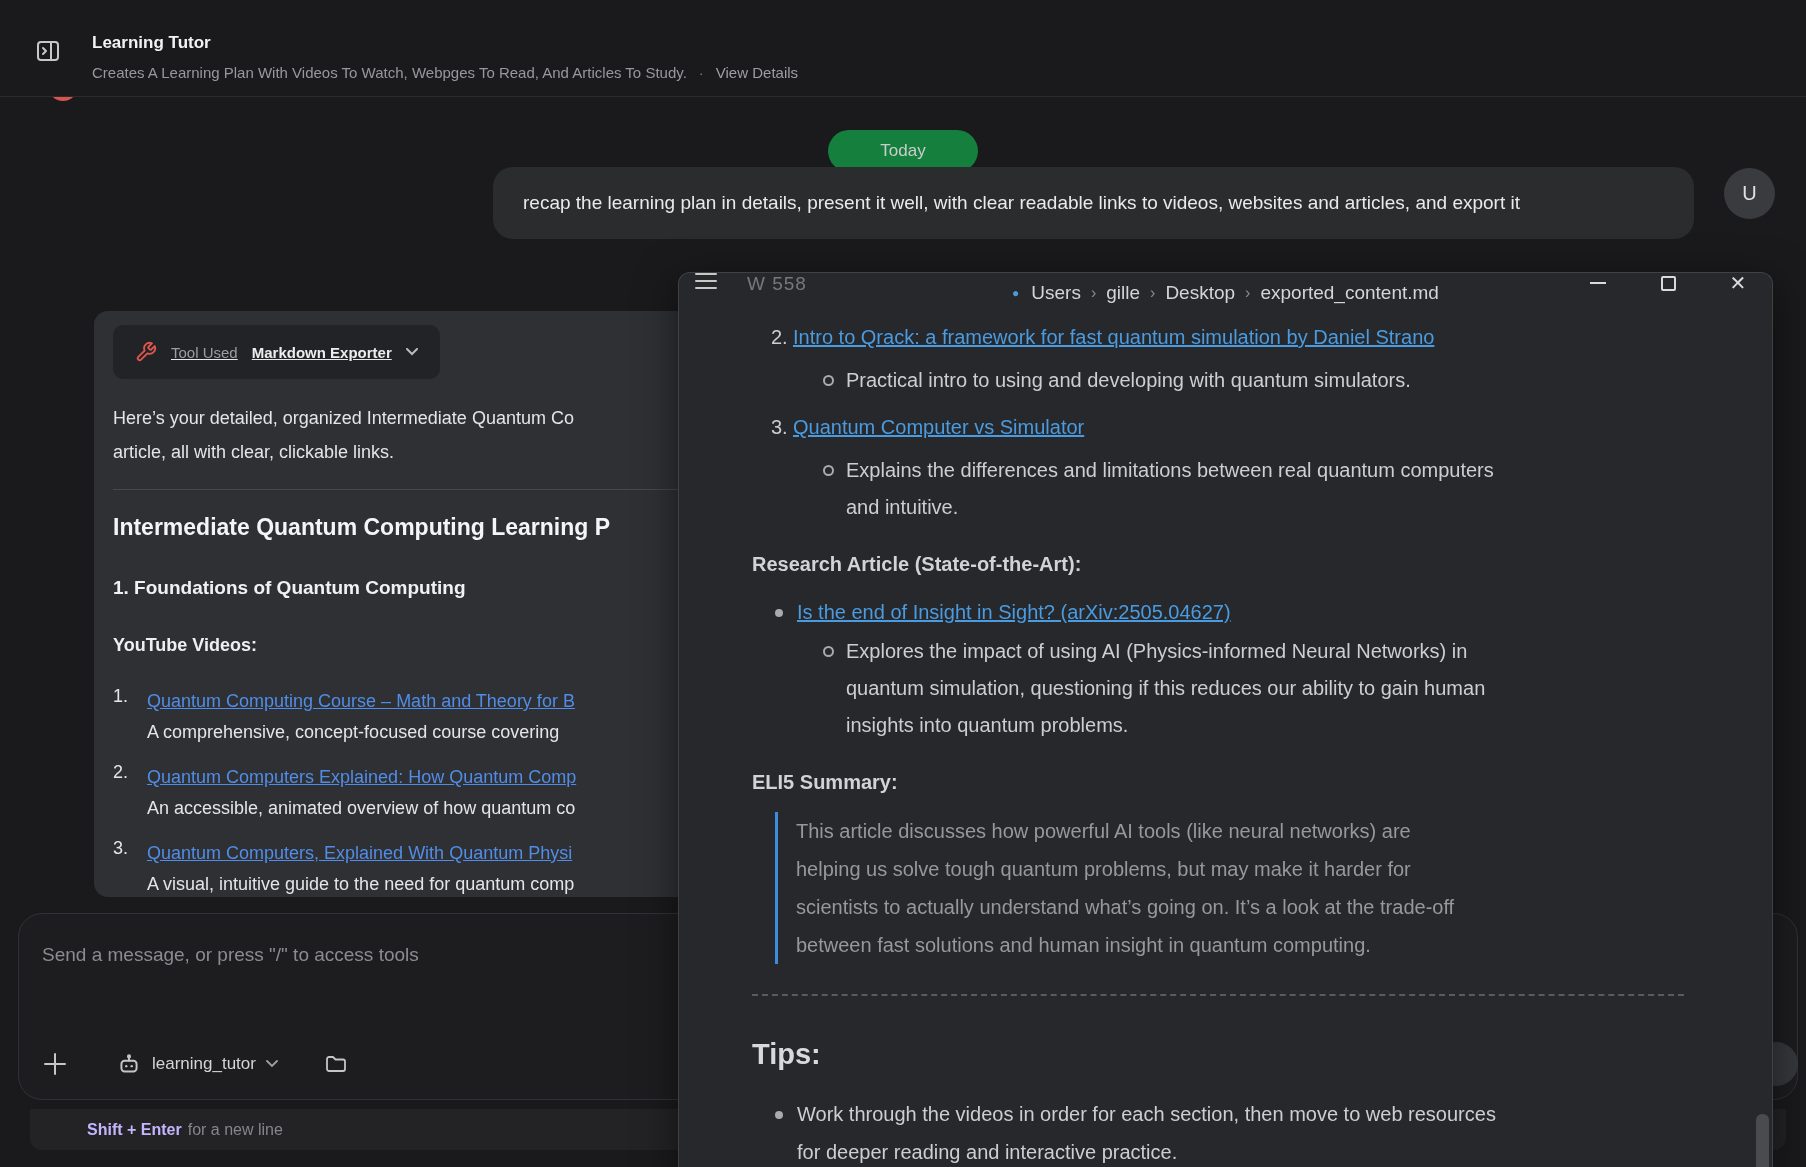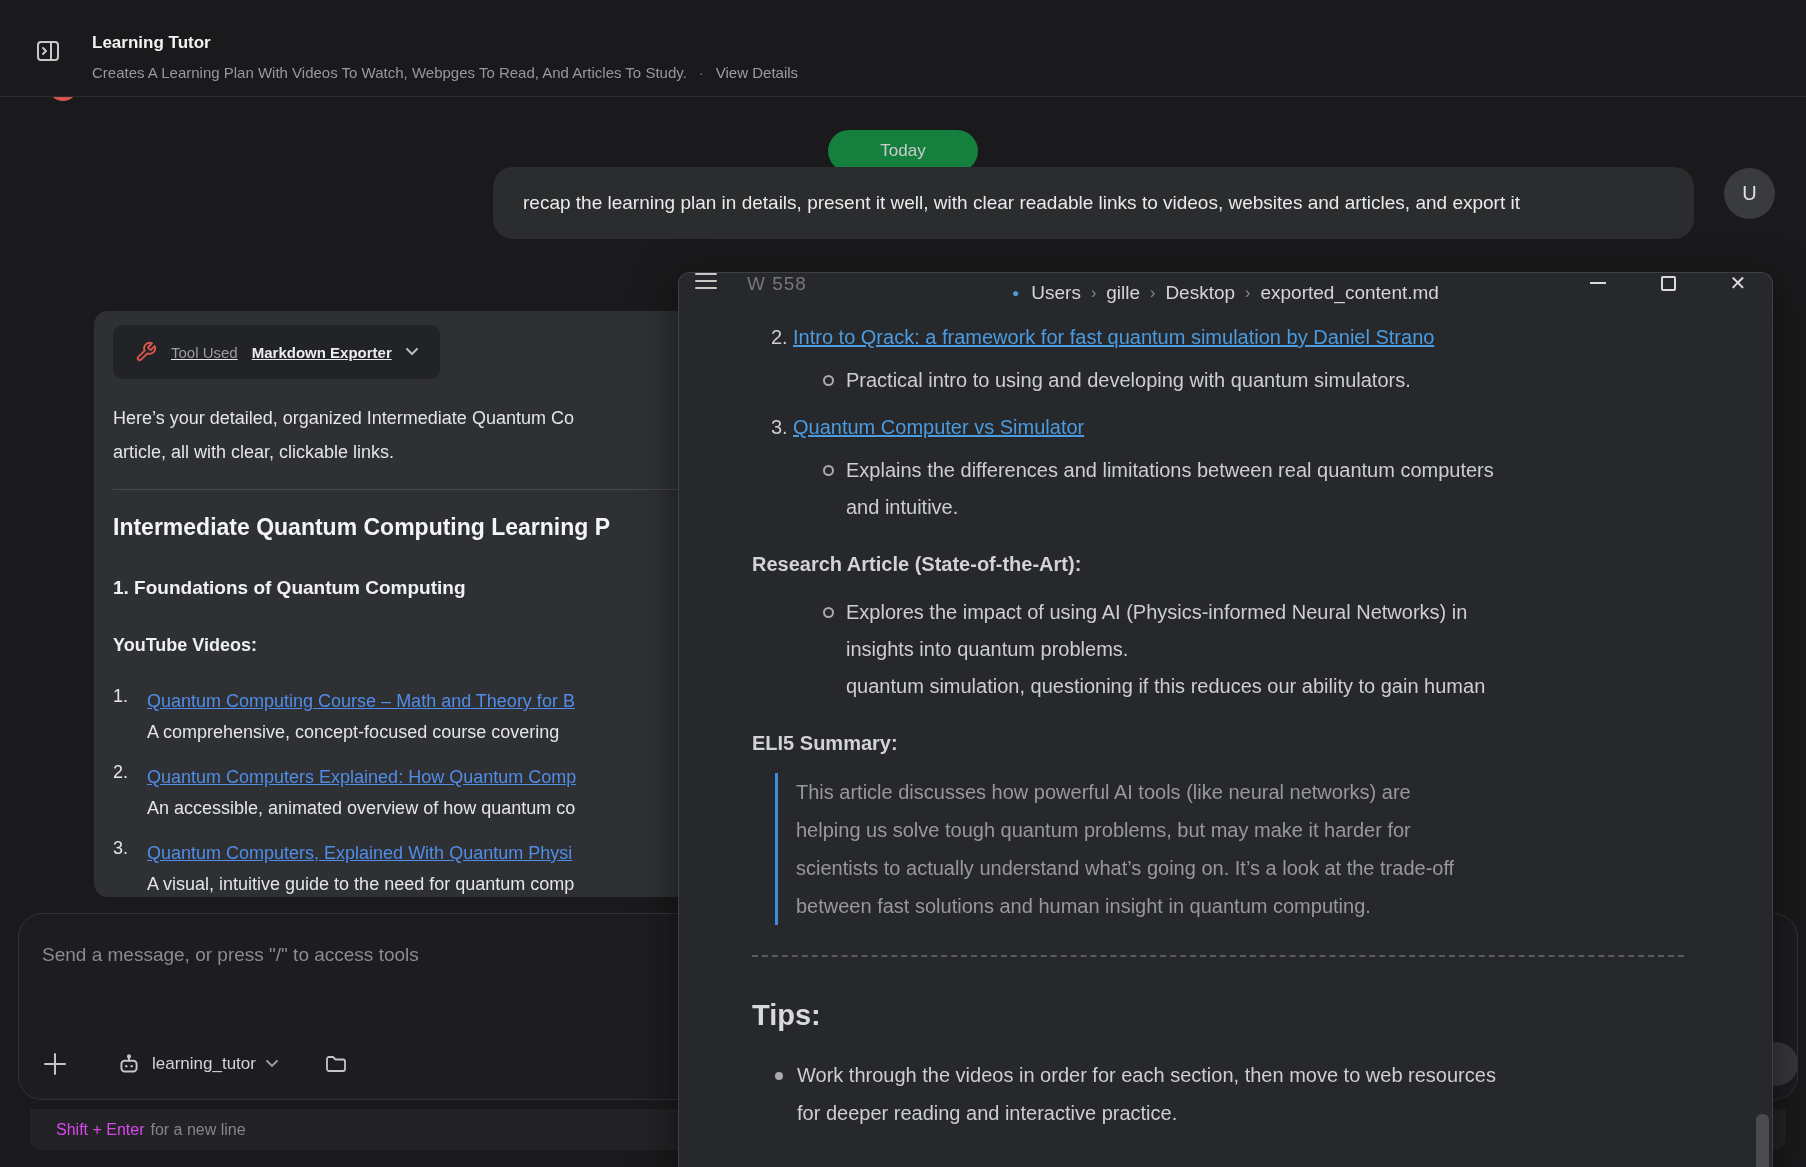--- a/index.html
+++ b/index.html
@@ -71,21 +71,21 @@
   .comp-row { position:absolute; left:42px; top:1046px; height:36px; display:flex; align-items:center; }
   .plus-btn { width:26px; height:26px; cursor:pointer; }
   .agent-select { display:flex; align-items:center; gap:10px; margin-left:48px; cursor:pointer; }
   .agent-name { font-size:17px; color:#d3d4d6; }
   .folder-btn { margin-left:46px; width:24px; height:24px; cursor:pointer; }
   .send-btn { position:absolute; left:1754px; top:1042px; width:44px; height:44px; border-radius:50%; background:#37383c; cursor:pointer; }
   .hint-bar {
     position:absolute; left:30px; top:1109px; width:1756px; height:41px; border-radius:0 0 12px 12px;
     background:#232326; display:flex; align-items:center; padding-left:26px; font-size:16px;
   }
-  .hint-bar .b { color:#d946ef; font-weight:normal; }
+  .hint-bar .b { color:#c4b5fd; font-weight:bold;margin-left:31px; }
   .hint-bar .r { color:#85868a; margin-left:6px; }
   
   .win {
     position:absolute; left:678px; top:272px; width:1095px; height:897px;
     background:#27282b; border:1px solid #404145; border-bottom:none;
     border-radius:12px 12px 0 0; z-index:10; overflow:hidden;
     box-shadow:0 10px 40px rgba(0,0,0,.5);
   }
   .win-header { position:relative; height:40px; display:flex; align-items:flex-start; padding:0 24px 0 16px; }
   .hamburger { width:22px; height:16px; display:flex; flex-direction:column; justify-content:space-between; cursor:pointer; }
@@ -269,26 +269,30 @@
     </div>
     <div class="w-sub">
       <span class="ring"></span>
       <span class="lines">
         <div>Explains the differences and limitations between real quantum computers</div>
         <div>and intuitive.</div>
       </span>
     </div>
 
     <div class="w-h">Research Article (State-of-the-Art):</div>
+    <div class="w-bullet">
+      <span class="dotb"></span>
+      <a class="blue-link" style="color:#4a9be0">Is the end of Insight in Sight? (arXiv:2505.04627)</a>
+    </div>
     <div class="w-sub">
       <span class="ring"></span>
       <span class="lines">
         <div>Explores the impact of using AI (Physics-informed Neural Networks) in</div>
+        <div>quantum simulation, questioning if this reduces our ability to gain human</div>
         <div>insights into quantum problems.</div>
-        <div>quantum simulation, questioning if this reduces our ability to gain human</div>
       </span>
     </div>
 
     <div class="w-h">ELI5 Summary:</div>
     <div class="quote">
       <span class="bar"></span>
       <span class="q-lines">
         <div>This article discusses how powerful AI tools (like neural networks) are</div>
         <div>helping us solve tough quantum problems, but may make it harder for</div>
         <div>scientists to actually understand what’s going on. It’s a look at the trade-off</div>

